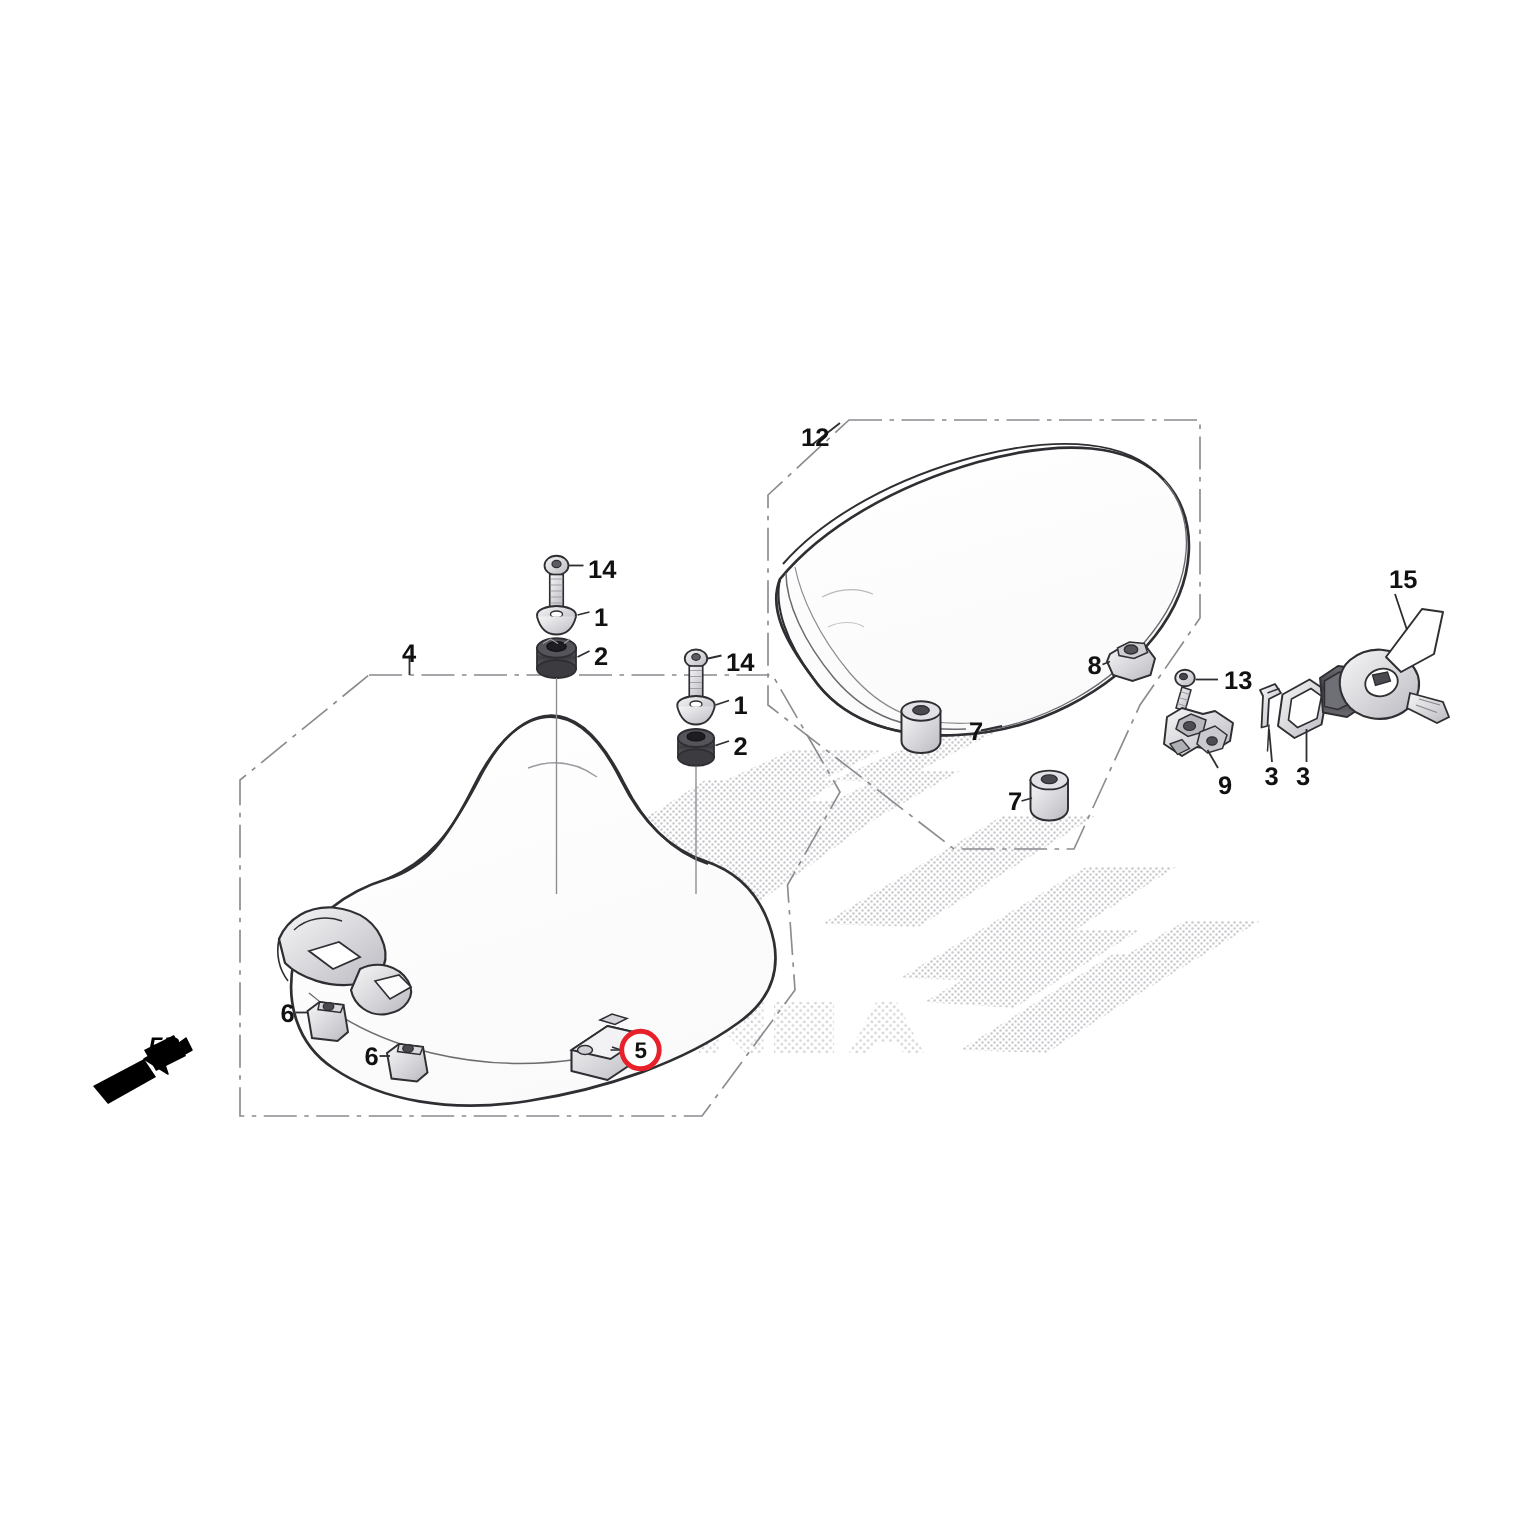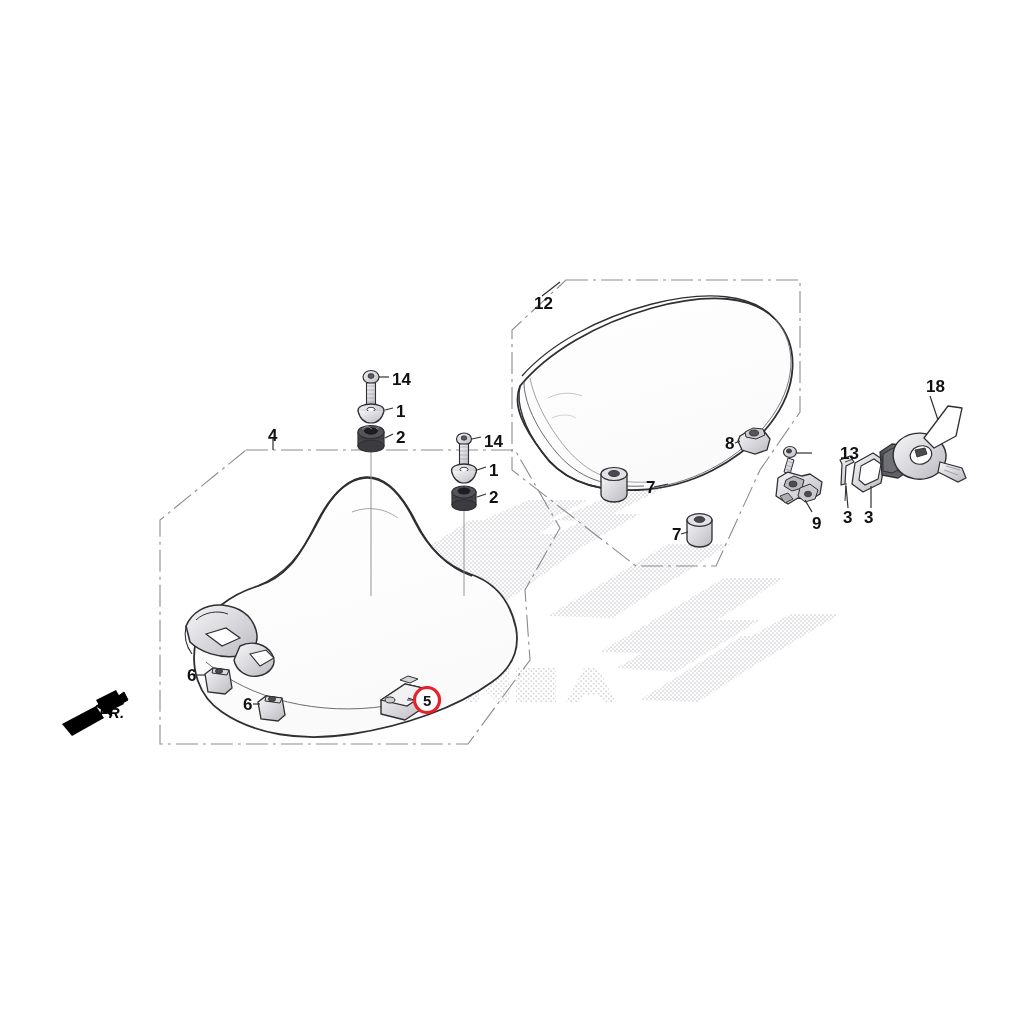--- a/index.html
+++ b/index.html
@@ -341,32 +341,32 @@
 
   <div class="lbl" style="left:484px;top:433px;">14</div>
   <div class="lbl" style="left:489px;top:462px;">1</div>
   <div class="lbl" style="left:489px;top:489px;">2</div>
 
   <div class="lbl" style="left:268px;top:427px;">4</div>
 
   <div class="lbl" style="left:187px;top:667px;">6</div>
   <div class="lbl" style="left:243px;top:696px;">6</div>
 
-  <div class="lbl" style="left:534px;top:295px;">12</div>
+  <div class="lbl" style="left:534px;top:283px;">12</div>
 
   <div class="lbl" style="left:725px;top:435px;">8</div>
 
   <div class="lbl" style="left:646px;top:479px;">7</div>
   <div class="lbl" style="left:672px;top:526px;">7</div>
 
-  <div class="lbl" style="left:840px;top:445px;">13</div>
+  <div class="lbl" style="left:816px;top:445px;">13</div>
 
   <div class="lbl" style="left:812px;top:515px;">9</div>
   <div class="lbl" style="left:843px;top:509px;">3</div>
   <div class="lbl" style="left:864px;top:509px;">3</div>
 
-  <div class="lbl" style="left:926px;top:378px;">18</div>
+  <div class="lbl" style="left:926px;top:378px;">15</div>
 
   <div class="hl-num" style="left:423px;top:692px;">5</div>
 
-  <div class="fr-txt" style="left:99px;top:689px;margin-top:15px;">FR.</div>
+  <div class="fr-txt" style="left:99px;top:689px;">FR.</div>
 
 </div>
 
 </body></html>

